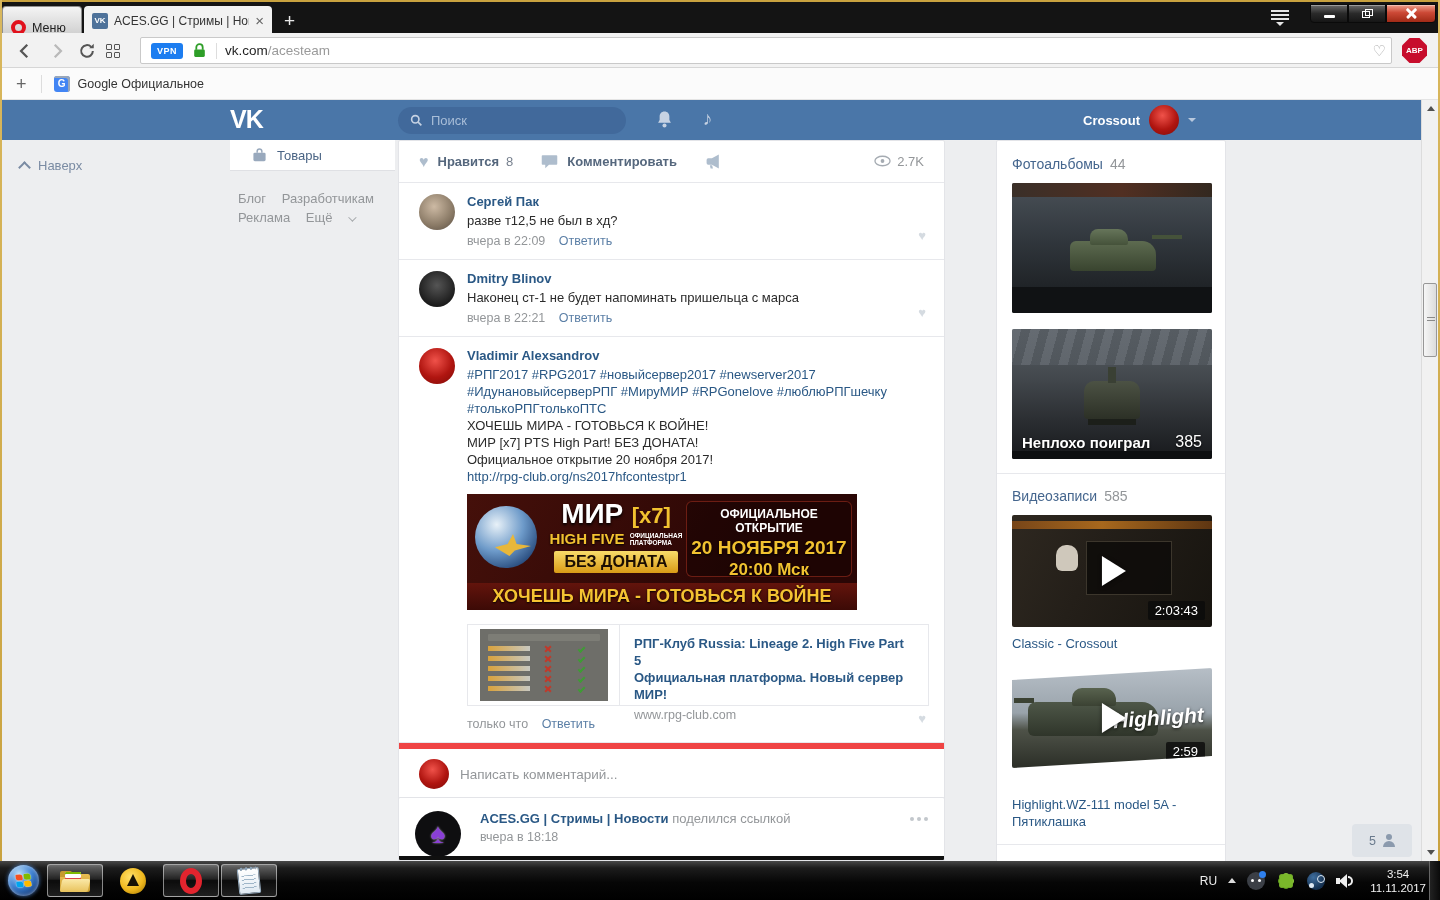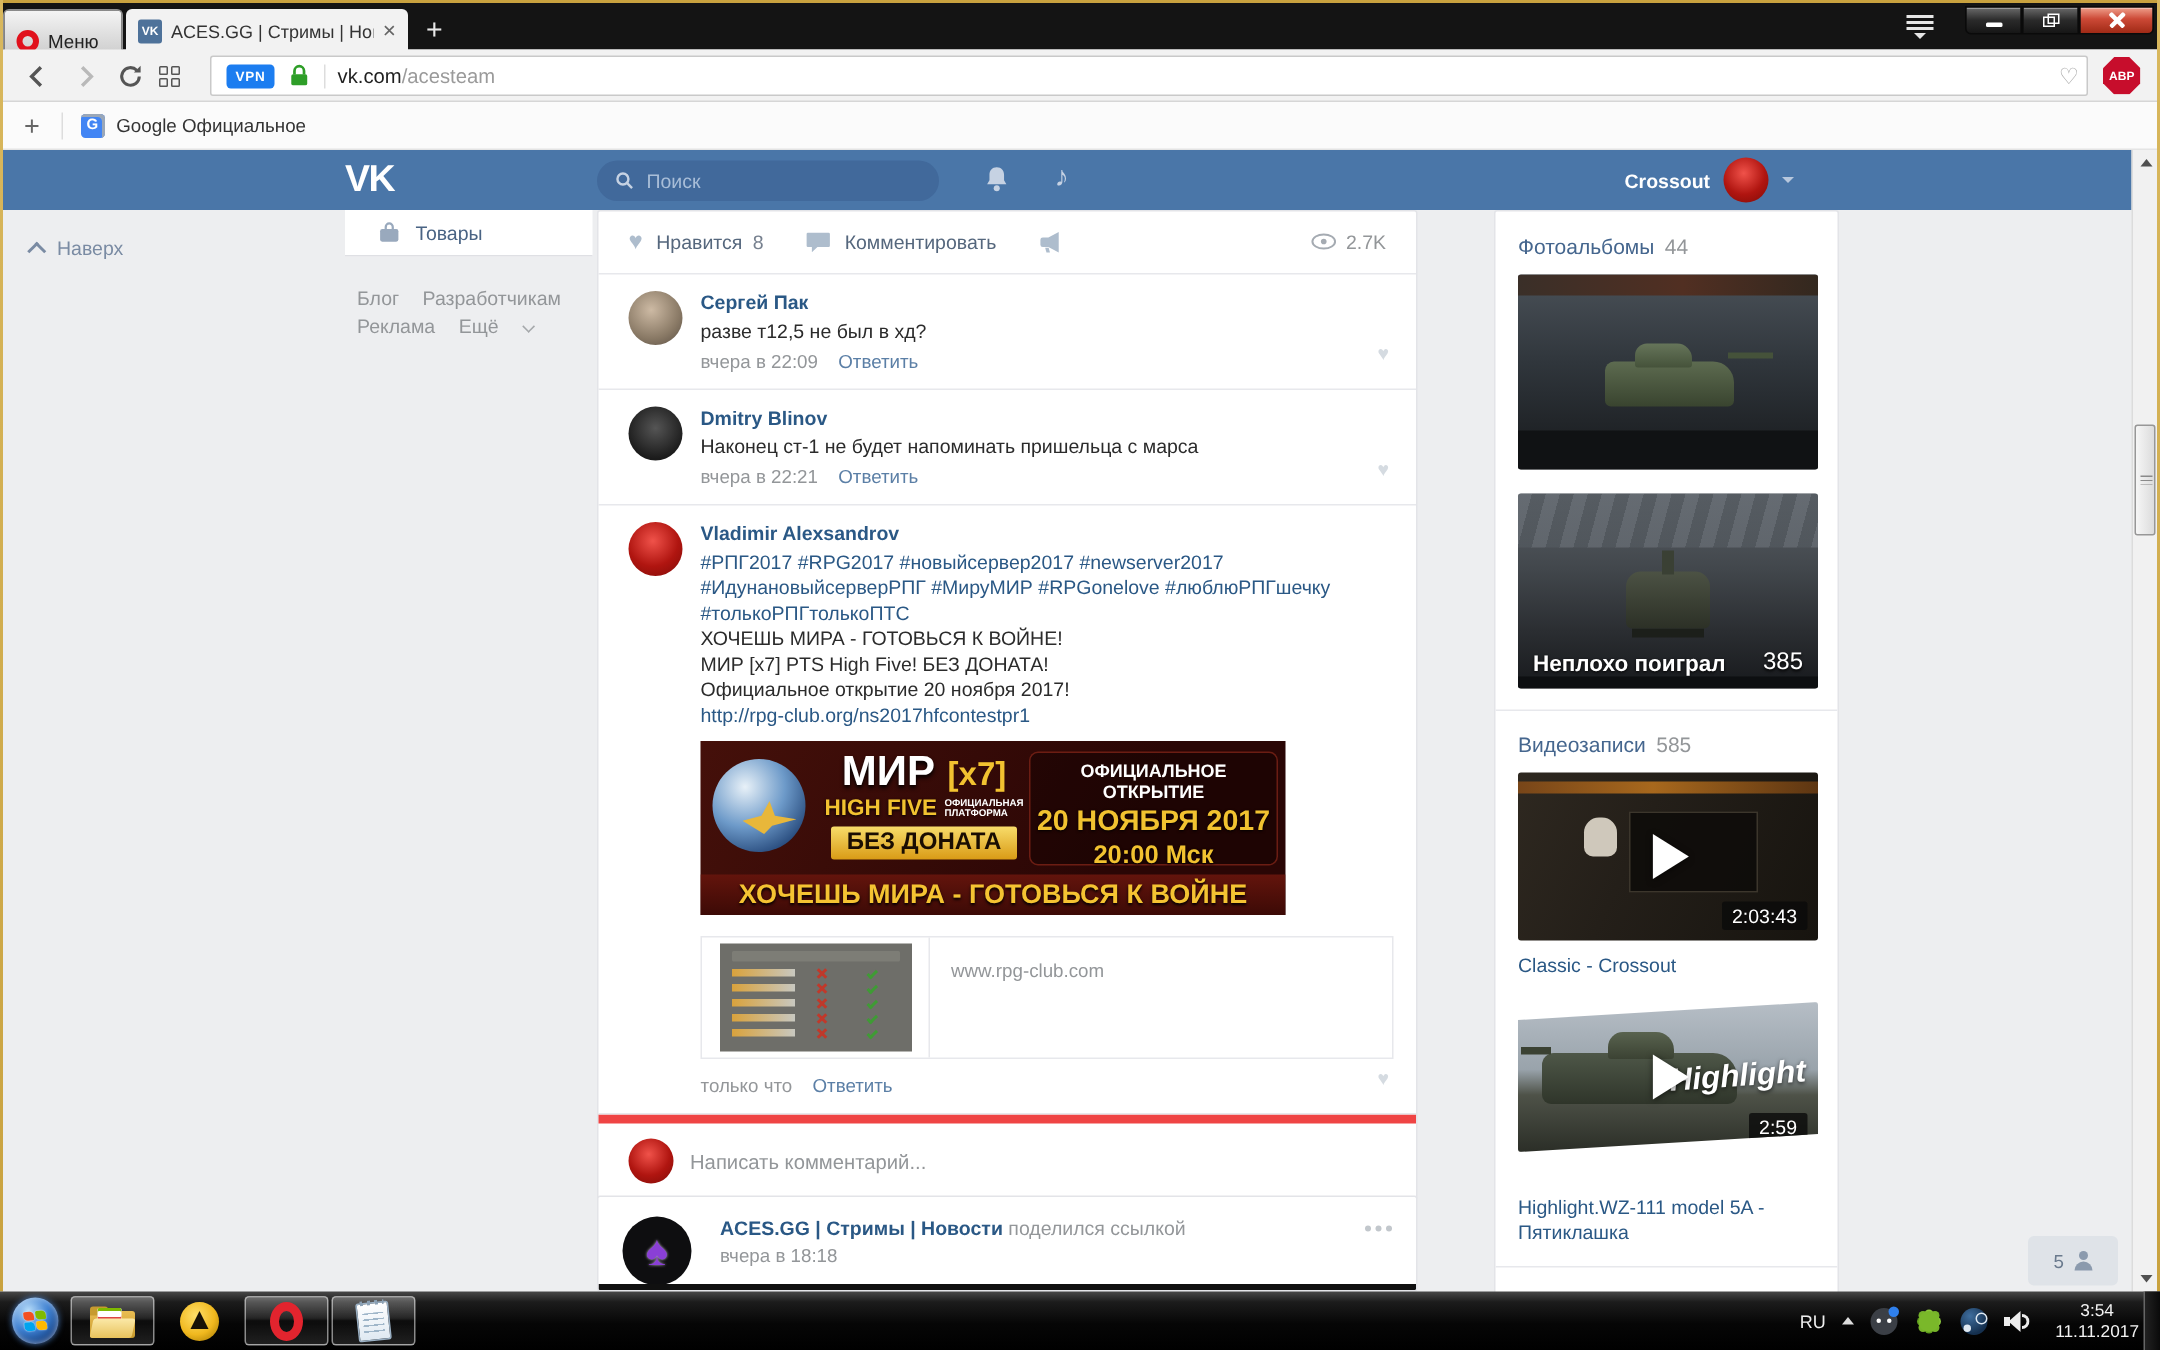--- a/index.html
+++ b/index.html
@@ -94,21 +94,21 @@
   .left-links { position:absolute; left:238px; top:189px; width:170px; font-size:13px; color:#939699; line-height:19px; }
   .left-links a { color:#939699; text-decoration:none; margin-right:12px; }
   .chev-dn-sm { display:inline-block; width:6px; height:6px; border-right:1.5px solid #a5a8ab;
                 border-bottom:1.5px solid #a5a8ab; transform:rotate(45deg) translateY(-2px); }
 
   
   .card { background:#fff; border:1px solid #e3e4e8; border-radius:2px; }
   .post-card { position:absolute; left:398px; top:140px; width:547px; }
   .like-bar { height:42px; display:flex; align-items:center; padding:0 20px; border-bottom:1px solid #e7e8ec; }
   .lb-heart { color:#aebdcd; font-size:16px; margin-right:9px; }
-  .lb-label { color:#55677d; font-weight:400; font-size:13px; }
+  .lb-label { color:#55677d; font-weight:700; font-size:13px; }
   .lb-count { color:#77818f; font-size:13px; margin-left:7px; }
   .lb-ico { width:17px; height:17px; color:#aebdcd; }
   .lb-gap { margin-left:28px; display:flex; align-items:center; gap:9px; }
   .lb-views { margin-left:auto; display:flex; align-items:center; gap:6px; color:#939699; font-size:13px; }
   .eye-ico { width:17px; height:13px; color:#a5abb2; }
 
   .comment { display:flex; gap:12px; padding:11px 17px 11px 20px; border-bottom:1px solid #e7e8ec; position:relative; }
   .comment:last-of-type { border-bottom:none; }
   .cmt-body { flex:1; min-width:0; }
   .cmt-author { color:#2a5885; font-weight:700; font-size:13px; margin-bottom:3px; }
@@ -495,21 +495,21 @@
       </div>
       <span class="cmt-like">♥</span>
     </div>
 
     <div class="comment">
       <span class="avatar av36"></span>
       <div class="cmt-body">
         <div class="cmt-author">Vladimir Alexsandrov</div>
         <div class="hashtags">#РПГ2017 #RPG2017 #новыйсервер2017 #newserver2017 #ИдунановыйсерверРПГ #МируМИР #RPGonelove #люблюРПГшечку #толькоРПГтолькоПТС</div>
         <div class="cmt-text">ХОЧЕШЬ МИРА - ГОТОВЬСЯ К ВОЙНЕ!</div>
-        <div class="cmt-text">МИР [x7] PTS High Five! БЕЗ ДОНАТА!</div>
+        <div class="cmt-text">МИР [x7] PTS High Part! БЕЗ ДОНАТА!</div>
         <div class="cmt-text">Официальное открытие 20 ноября 2017!</div>
         <div class="cmt-link">http://rpg-club.org/ns2017hfcontestpr1</div>
 
         <div class="banner">
           <span class="bn-globe">
               <span class="bn-dove"></span>
             </span>
           <div class="bn-mid">
             <span class="bn-title">МИР</span>
             <span class="bn-mult">[x7]</span>
@@ -570,20 +570,24 @@
                   <span class="pv-lab"></span>
                   <span class="xmark">
                     <i></i>
                     <u></u>
                   </span>
                   <span class="check"></span>
                 </div>
             </div>
           </div>
           <div class="pv-right">
+            <div class="pv-title">
+              <span>РПГ-Клуб Russia: Lineage 2. High Five Part 5</span><br>
+              <span>Официальная платформа. Новый сервер МИР!</span>
+            </div>
             <div class="pv-domain">www.rpg-club.com</div>
           </div>
         </div>
 
         <div class="cmt-meta" style="margin-top:11px">
           <span>только что</span>
           <span class="cmt-reply">Ответить</span>
         </div>
       </div>
       <span class="cmt-like">♥</span>

